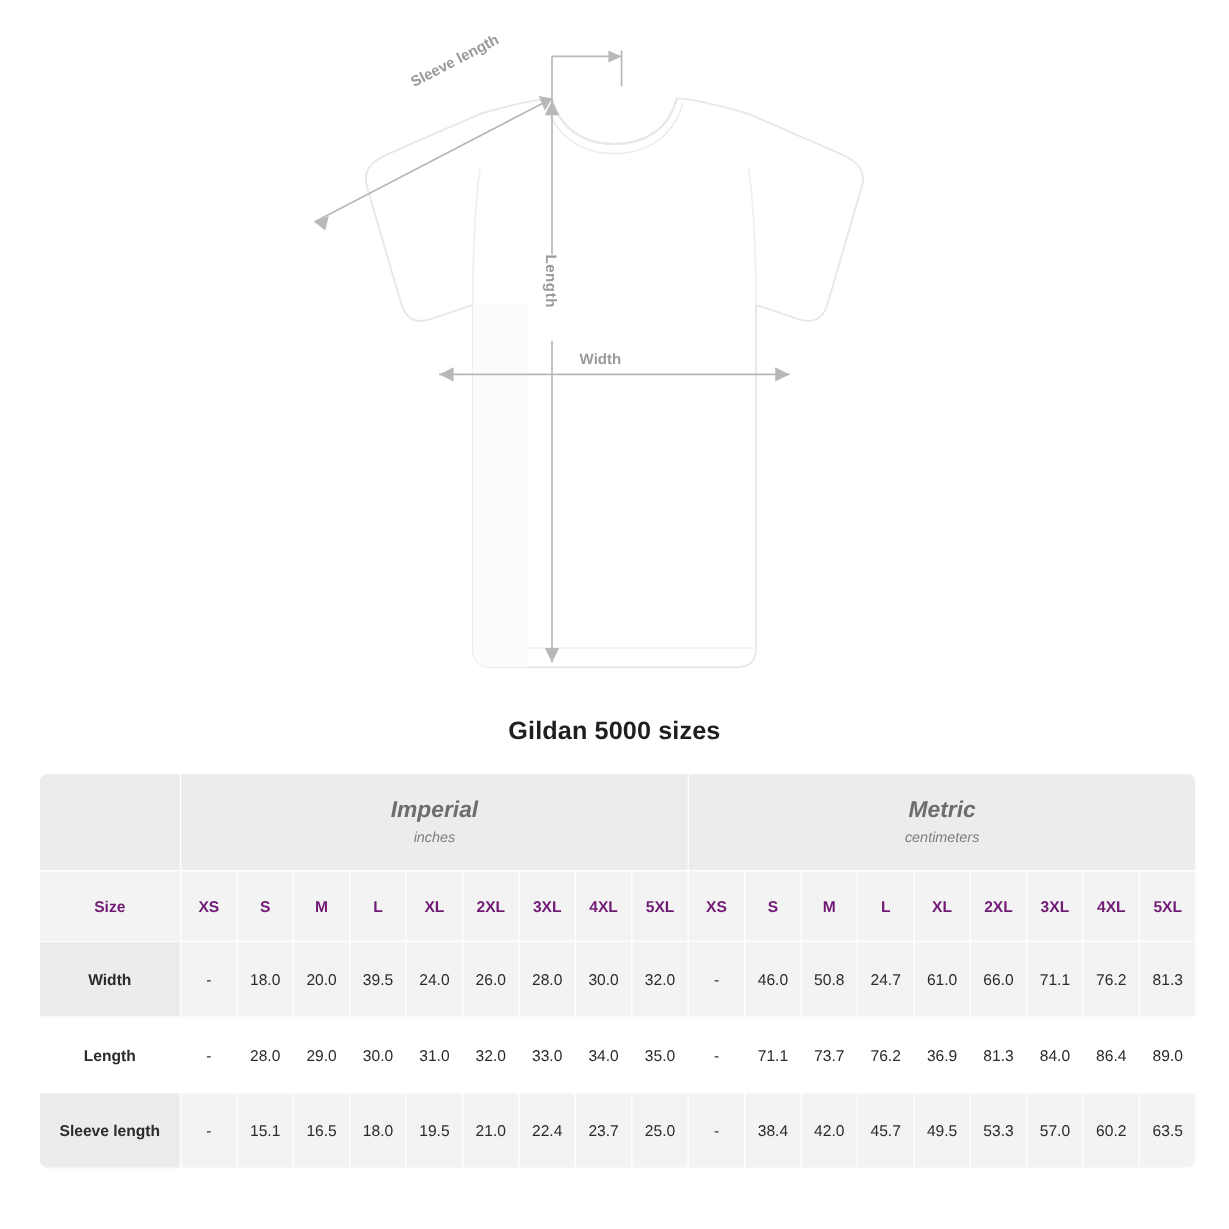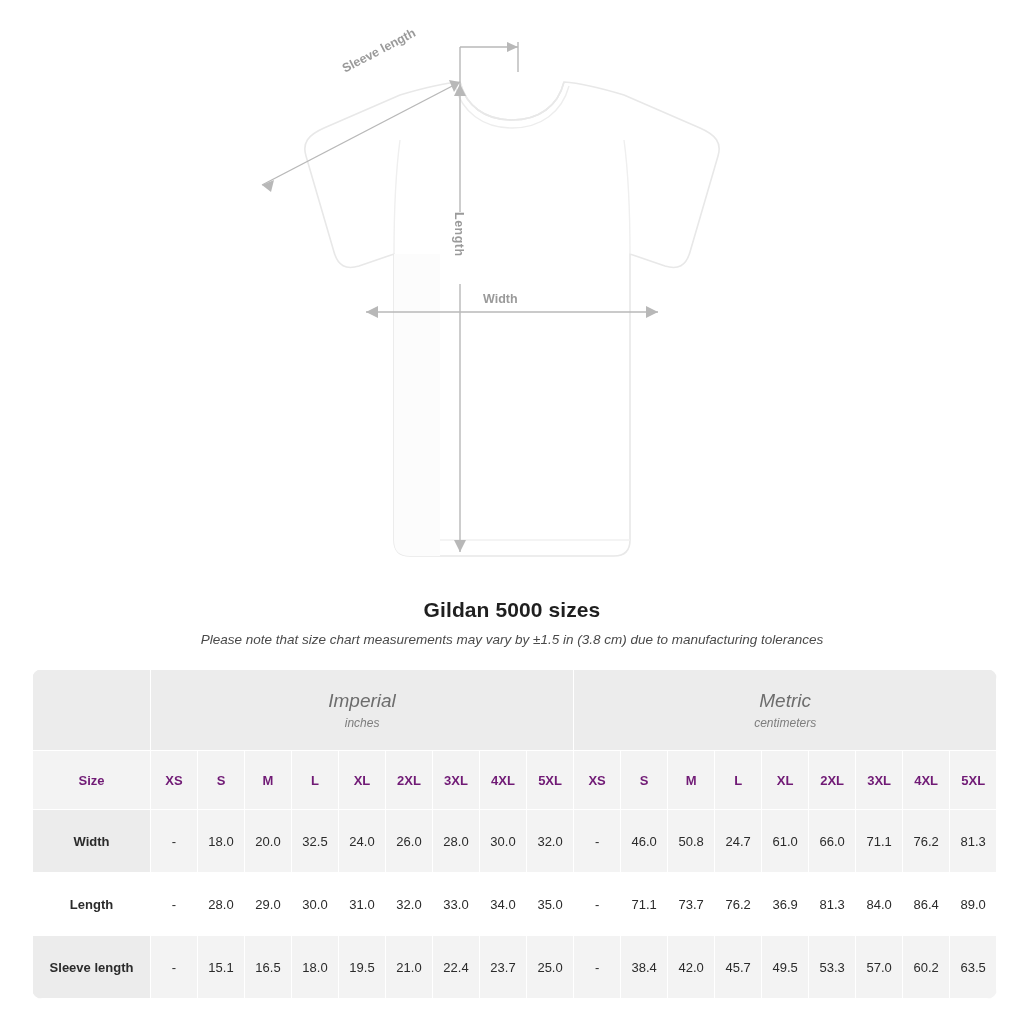--- a/index.html
+++ b/index.html
@@ -59,21 +59,21 @@
     overflow: hidden;
   }
   table.size-table tr.unit-row td {
     background: #ececec;
     height: 78px;
     vertical-align: middle;
     text-align: center;
   }
   .unit-name {
     font-size: 19px;
-    font-weight: normal;
+    font-weight: bold;
     font-style: italic;
     color: #6d6d6d;
   }
   .unit-sub {
     font-size: 12px;
     font-style: italic;
     color: #7d7d7d;
     margin-top: 4px;
   }
   table.size-table th, table.size-table td {
@@ -180,21 +180,20 @@
     <span>Length</span>
   </div>
 
   <div style="position:absolute;left:483px;top:292px;font-size:12.5px;font-weight:bold;color:#9a9a9a;">
     <span>Width</span>
   </div>
 </div>
 
 <div class="title-block">
   <div class="chart-title">Gildan 5000 sizes</div>
-  <div class="chart-note">Please note that size chart measurements may vary by ±1.5 in (3.8 cm) due to manufacturing tolerances</div>
 </div>
 
 <div class="table-wrap">
   <table class="size-table">
     <colgroup>
       <col class="col-label">
       <col class="col-cell">
         <col class="col-cell">
         <col class="col-cell">
         <col class="col-cell">
@@ -247,21 +246,21 @@
         <td>3XL</td>
         <td>4XL</td>
         <td>5XL</td>
       </tr>
 
       <tr class="data-row odd">
         <td class="row-label">Width</td>
         <td>-</td>
         <td>18.0</td>
         <td>20.0</td>
-        <td>32.5</td>
+        <td>39.5</td>
         <td>24.0</td>
         <td>26.0</td>
         <td>28.0</td>
         <td>30.0</td>
         <td>32.0</td>
         <td>-</td>
         <td>46.0</td>
         <td>50.8</td>
         <td>24.7</td>
         <td>61.0</td>

